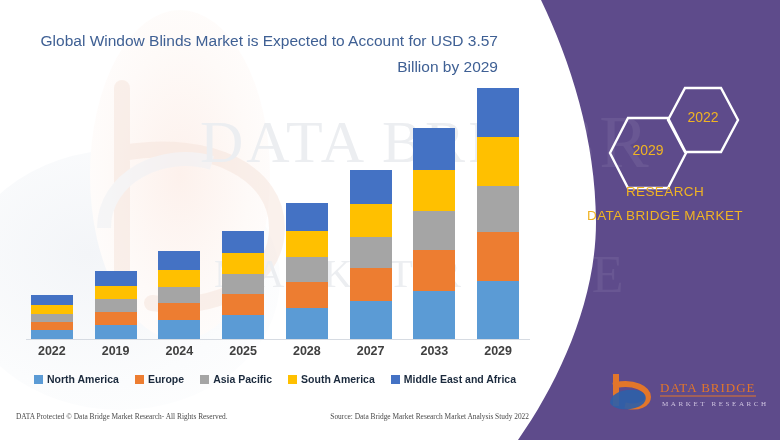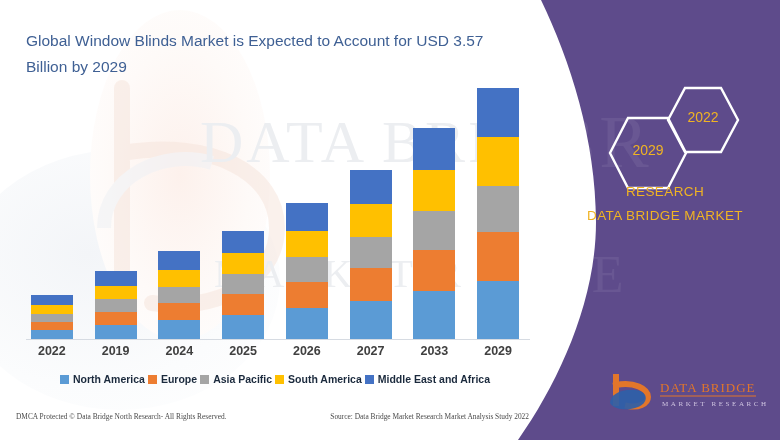--- a/index.html
+++ b/index.html
@@ -30,42 +30,42 @@
   .wm-text {
     position:absolute; pointer-events:none; color:#eceef1;
     font-weight:400; letter-spacing:3px; white-space:nowrap;
     font-family:"Liberation Serif", serif;
   }
   .wm-text-1 { left:200px; top:108px; font-size:60px; }
   .wm-text-2 { left:214px; top:250px; font-size:40px; letter-spacing:6px; }
 
   
   .chart-title {
-    position:absolute; left:26px; top:28px; width:480px;
-    text-align:left; color:#3f6094; font-size:15.5px; line-height:26px;
+    position:absolute; left:18px; top:28px; width:480px;
+    text-align:right; color:#3f6094; font-size:15.5px; line-height:26px;
     font-family:"Liberation Sans", sans-serif;
   }
 
   
   .chart-area { position:absolute; left:20px; top:95px; width:510px; height:245px; }
   .axis-line { position:absolute; left:6px; right:0; bottom:0; height:1px; background:#d6dbe2; }
   .bars { position:absolute; left:0; right:0; bottom:1px; height:244px;
           display:flex; align-items:flex-end; }
   .bar-col { flex:1 1 0; display:flex; flex-direction:column;
              align-items:center; justify-content:flex-end; height:100%; }
   .bar { width:42px; display:flex; flex-direction:column-reverse; }
   .seg { width:100%; }
 
   .x-labels { position:absolute; left:20px; top:344px; width:510px; display:flex; }
   .x-label { flex:1 1 0; text-align:center; color:#404040;
              font-size:12.5px; font-weight:bold; }
 
   
   .legend { position:absolute; left:20px; top:373px; width:510px;
-            display:flex; justify-content:center; align-items:center; gap:3px; }
+            display:flex; justify-content:center; align-items:center; gap:16px; }
   .legend-item { display:flex; align-items:center; gap:4px; }
   .legend-swatch { width:9px; height:9px; display:inline-block; }
   .legend-text { font-size:10.5px; font-weight:bold; color:#1b2a3d; white-space:nowrap; }
 
   
   .footer { position:absolute; left:0; top:412px; width:545px;
             display:flex; justify-content:space-between; padding:0 16px; }
   .footer-text { font-size:7.4px; color:#4a4a4a;
                  font-family:"Liberation Serif", serif; white-space:nowrap; }
 
@@ -198,21 +198,21 @@
           </div>
         </div>
       </div>
     <div class="axis-line"></div>
   </div>
   <div class="x-labels" id="x-labels">
       <div class="x-label">2022</div>
       <div class="x-label">2019</div>
       <div class="x-label">2024</div>
       <div class="x-label">2025</div>
-      <div class="x-label">2026</div>
+      <div class="x-label">2028</div>
       <div class="x-label">2027</div>
       <div class="x-label">2033</div>
       <div class="x-label">2029</div>
     </div>
 
   <div class="legend" id="legend">
       <div class="legend-item">
         <span class="legend-swatch" style="background: rgb(91, 155, 213);"></span>
         <span class="legend-text">North America</span>
       </div>
@@ -228,21 +228,21 @@
         <span class="legend-swatch" style="background: rgb(255, 192, 0);"></span>
         <span class="legend-text">South America</span>
       </div>
       <div class="legend-item">
         <span class="legend-swatch" style="background: rgb(68, 114, 196);"></span>
         <span class="legend-text">Middle East and Africa</span>
       </div>
     </div>
 
   <div class="footer">
-    <div class="footer-text">DMCA Protected © Data Bridge North Research- All Rights Reserved.</div>
+    <div class="footer-text">DATA Protected © Data Bridge Market Research- All Rights Reserved.</div>
     <div class="footer-text">Source: Data Bridge Market Research Market Analysis Study 2022</div>
   </div>
 
   <div class="panel">
     <svg viewBox="0 0 780 440" xmlns="http://www.w3.org/2000/svg" preserveAspectRatio="none">
       <path d="M541 0 L780 0 L780 440 L518 440 C560 380 596 300 596 222 C596 140 570 60 541 0 Z" fill="#5E4B8B"></path>
     </svg>
   </div>
 
   <div class="panel-wm panel-wm-1">BR</div>

